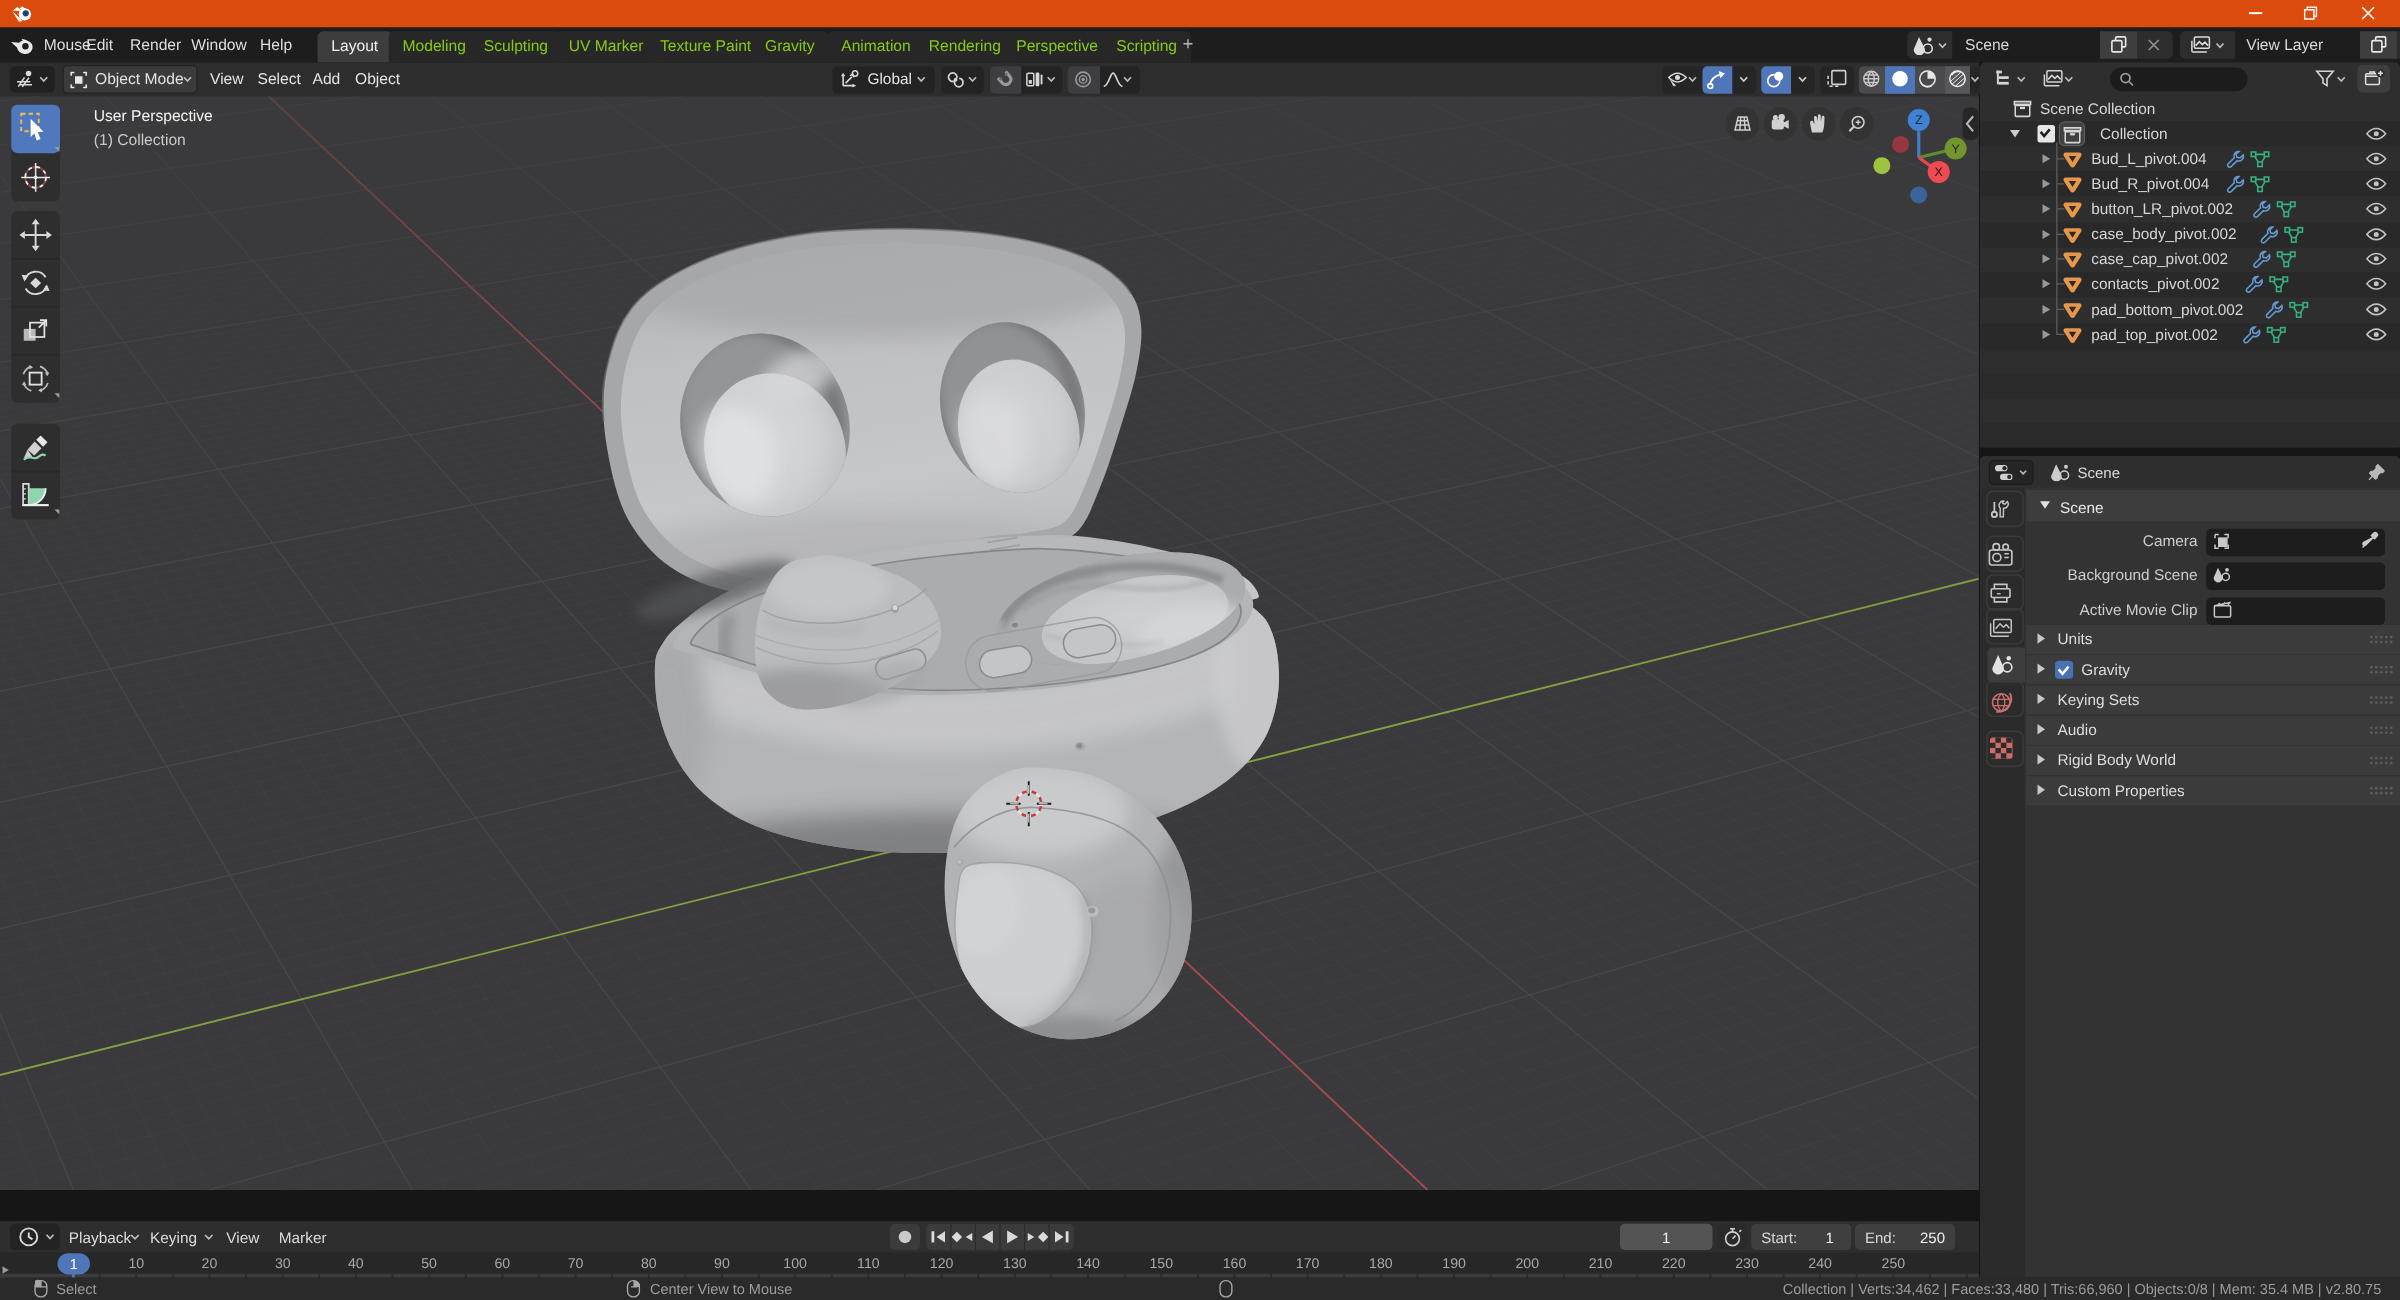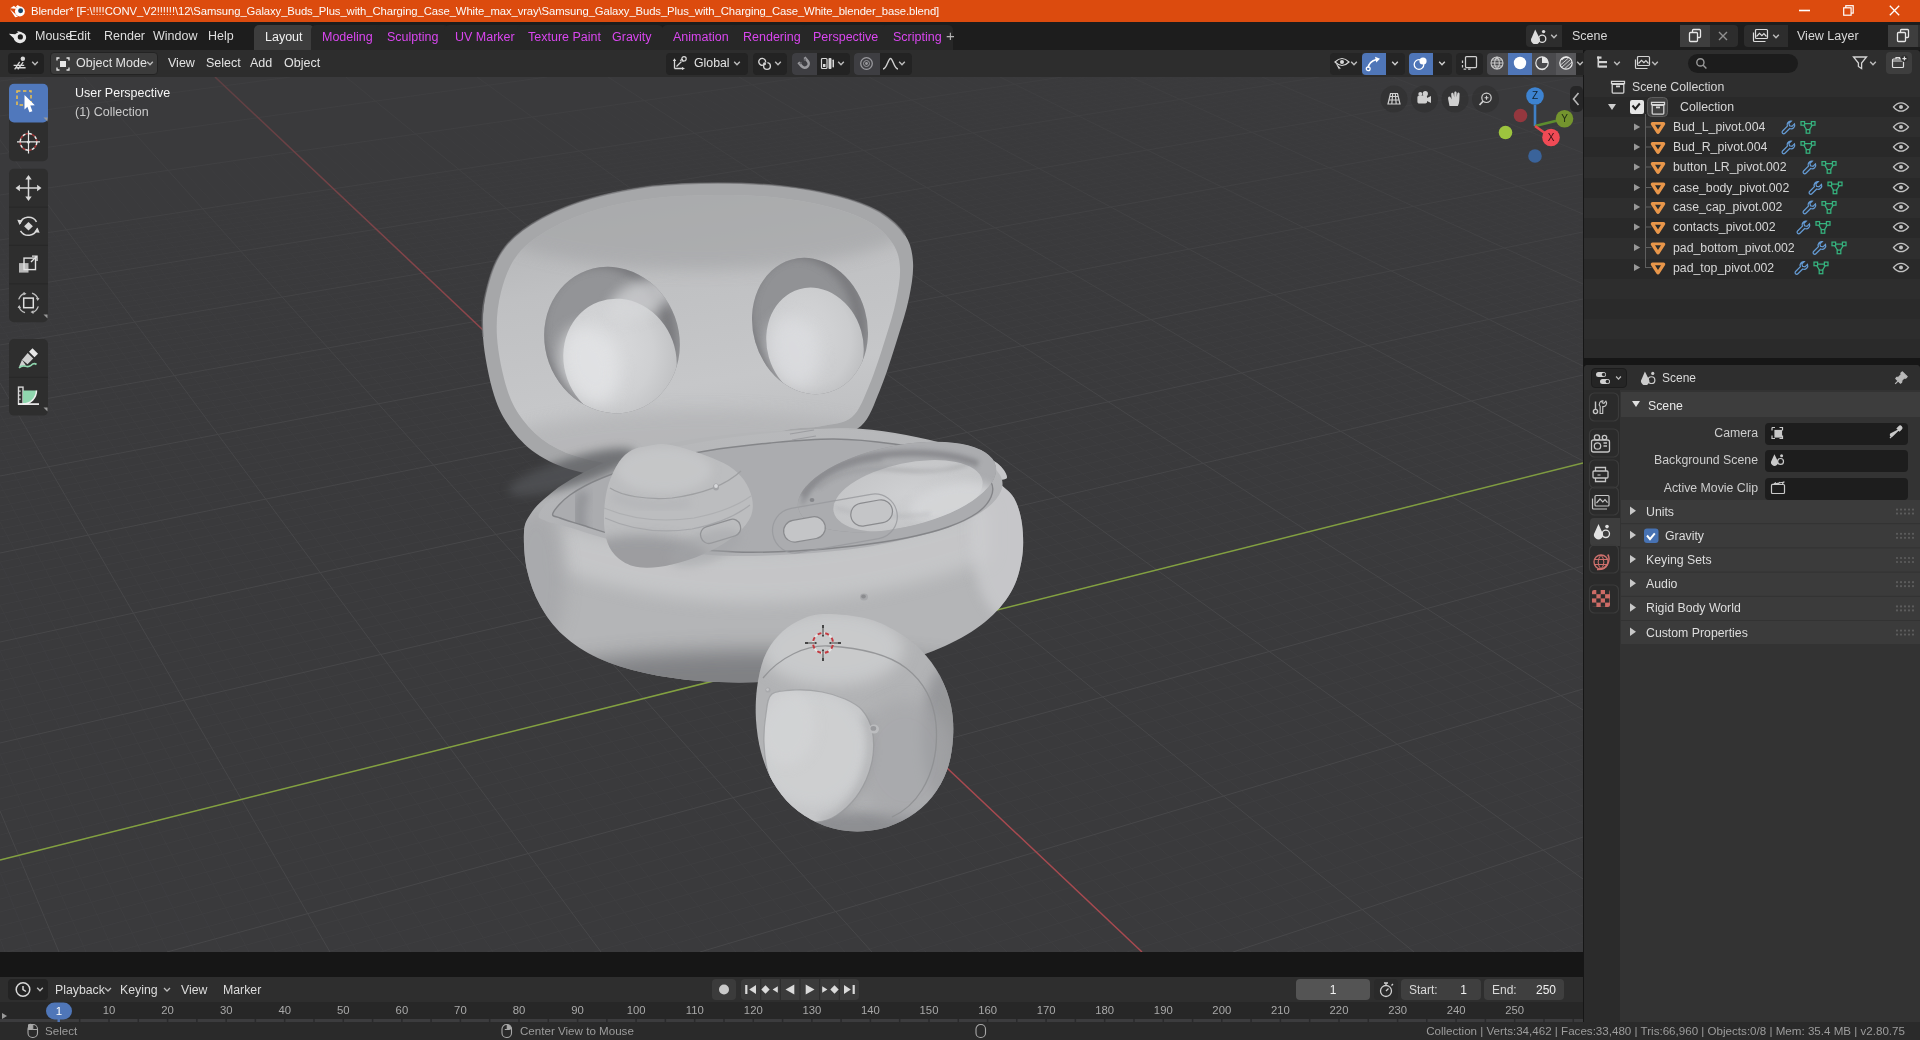--- a/index.html
+++ b/index.html
@@ -8,21 +8,21 @@
     -webkit-font-smoothing:antialiased;}
   .abs{position:absolute;}
   .txt{color:#d4d4d4;font-size:12px;white-space:nowrap;}
   
   #title{left:0;top:0;width:1920px;height:22px;background:#dc4b0e;color:#fff;}
   #title .t{position:absolute;left:31px;top:4.5px;font-size:11.3px;color:#fbfbfb;letter-spacing:-0.1px;}
   
   #menubar{left:0;top:22px;width:1920px;height:28px;background:#1d1d1d;}
   .menu-it{position:absolute;top:0;height:28px;line-height:28px;color:#dedede;font-size:12.5px;}
   .wtab{position:absolute;top:3px;height:25px;line-height:25px;border-radius:5px 5px 0 0;
-     background:#272727;color:#d946ef;font-size:12.5px;padding:0 11px;}
+     background:#272727;color:#84cc16;font-size:12.5px;padding:0 11px;}
   .wtab.act{background:#3d3d3d;color:#f0f0f0;text-align:right;}
   
   #toolhdr{left:0;top:50px;width:1583px;height:27px;background:#2d2d2d;border-radius:0 0 0 0;}
   #rcol{left:1584px;top:50px;width:372px;height:972px;background:#161616;}
   .hbtn{position:absolute;color:#e3e3e3;font-size:12.5px;line-height:27px;}
   
   #vp{left:0;top:77px;width:1583px;height:875px;background:#3a3a3c;}
   
   #tl{left:0;top:952px;width:1583px;height:70px;background:#2b2b2b;margin-top:25px;}
   
@@ -375,21 +375,20 @@
           <path d="M1578.5 16 l-5 6 5 6" stroke="#b8b8b8" stroke-width="1.6" fill="none"></path>
         </g>
 </svg>
     </div>
   <div id="title" class="abs">
     <svg class="abs" style="left:9px;top:3px" width="17" height="16" viewBox="0 0 22 20">
       <circle cx="14.1" cy="10.6" r="6.4" fill="#fff"></circle>
       <circle cx="15" cy="9.6" r="3.2" fill="#1b4467"></circle>
       <path fill="#ffffff" d="M10.6 7.4 L1.6 6.6 L6.4 3.1 Z M11.3 2.2 L15 5 L7.5 5.7 Z M1 7.3 L8.8 14.4 a6.6 6.6 0 0 0 3.2 3.2 L8 18.2 Z"></path>
     </svg>
-    <span class="t">Blender* [F:\!!!!CONV_V2!!!!!!\12\Samsung_Galaxy_Buds_Plus_with_Charging_Case_White_max_vray\Samsung_Galaxy_Buds_Plus_with_Charging_Case_White_blender_base.blend]</span>
     <svg class="abs" style="left:1799px;top:9px" width="11" height="3" viewBox="0 0 11 3">
         <rect width="11" height="1.6" y="0.7" fill="#fff"></rect>
       </svg>
     <svg class="abs" style="left:1843px;top:5px" width="11" height="11" viewBox="0 0 11 11">
         <g fill="none" stroke="#fff" stroke-width="1.2">
           <rect x="2.8" y="0.7" width="7.4" height="7.4"></rect>
           <rect x="0.7" y="2.8" width="7.4" height="7.4" fill="#dc4b0e"></rect>
         </g>
       </svg>
     <svg class="abs" style="left:1889px;top:5px" width="11" height="11" viewBox="0 0 11 11">

